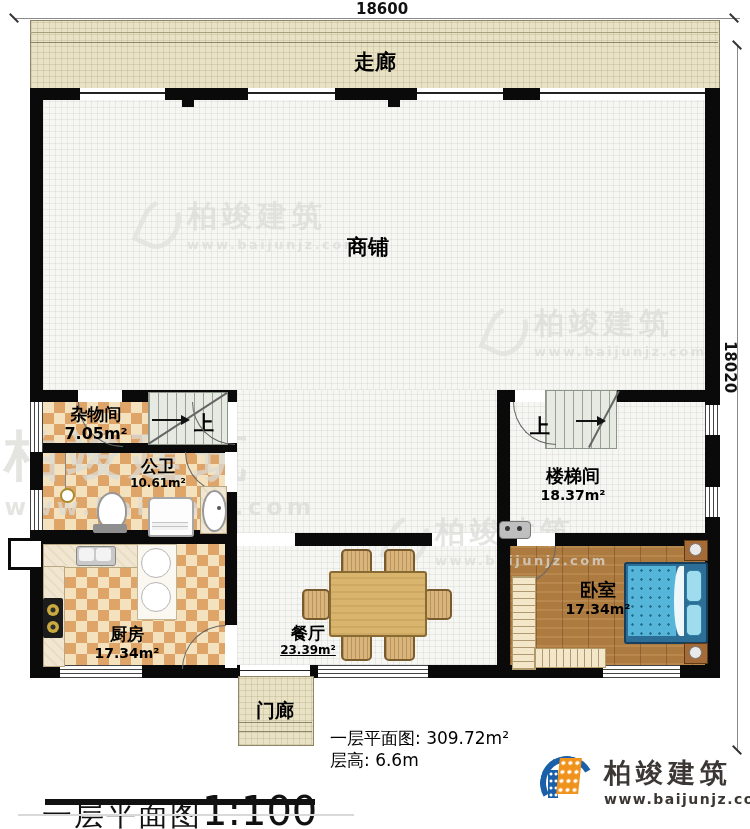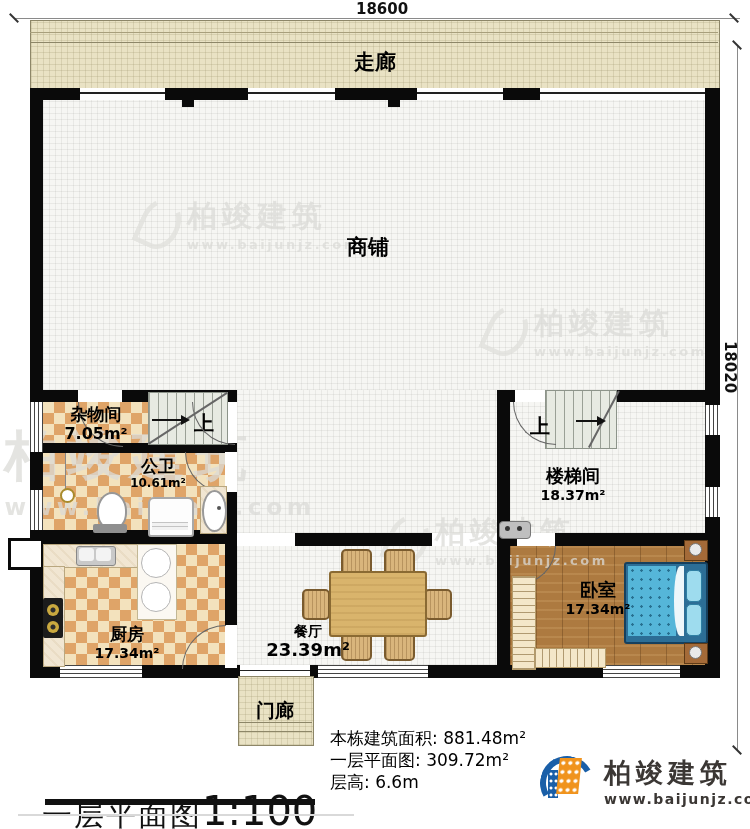--- a/index.html
+++ b/index.html
@@ -254,41 +254,40 @@
   </div>
   <div class="rlabel" style="left:98px;top:457px;width:120px;">
     <div class="rname" style="font-size:17px;">公卫</div>
     <div class="rarea" style="font-size:12px;">10.61m²</div>
   </div>
   <div class="rlabel" style="left:67px;top:625px;width:120px;">
     <div class="rname" style="font-size:17px;">厨房</div>
     <div class="rarea" style="font-size:14px;">17.34m²</div>
   </div>
   <div class="rlabel" style="left:248px;top:624px;width:120px;">
-    <div class="rname" style="font-size:14px;font-family:Liberation Mono, monospace;">餐厅</div>
-    <div class="rarea" style="font-size:18px;">23.39m²</div>
+    <div class="rname" style="font-size:17px;">餐厅</div>
+    <div class="rarea" style="font-size:12px;text-decoration:underline;">23.39m²</div>
   </div>
   <div class="rlabel" style="left:513px;top:466px;width:120px;">
     <div class="rname" style="font-size:18px;">楼梯间</div>
     <div class="rarea" style="font-size:14px;">18.37m²</div>
   </div>
   <div class="rlabel" style="left:538px;top:564px;width:120px;margin-top:16px;">
     <div class="rname" style="font-size:18px;">卧室</div>
     <div class="rarea" style="font-size:14px;">17.34m²</div>
   </div>
 
   <div class="title-row" style="left:42px;top:748px;">
     <span class="title-main">一层平面图</span>
       <span class="title-scale">1:100</span>
   </div>
   <div class="abs" style="left:45px;top:799px;width:270px;height:6px;background:#111;"></div>
   <div class="abs" style="left:18px;top:814px;width:336px;height:2px;background:#d9d9d9;"></div>
 
   <div class="stats" style="left:330px;top:727px;">
-    <div><span>本栋建筑面积:</span> <span>881.48m²</span></div>
     <div><span>一层平面图:</span> <span>309.72m²</span></div>
     <div><span>层高:</span> <span>6.6m</span></div>
   </div>
 
   <div class="logo" style="left:538px;top:752px;">
     <div class="logo-icon">
       <div class="logo-swoosh"></div>
       <div class="logo-tower"></div>
       <div class="logo-bldg"></div>
     </div>

